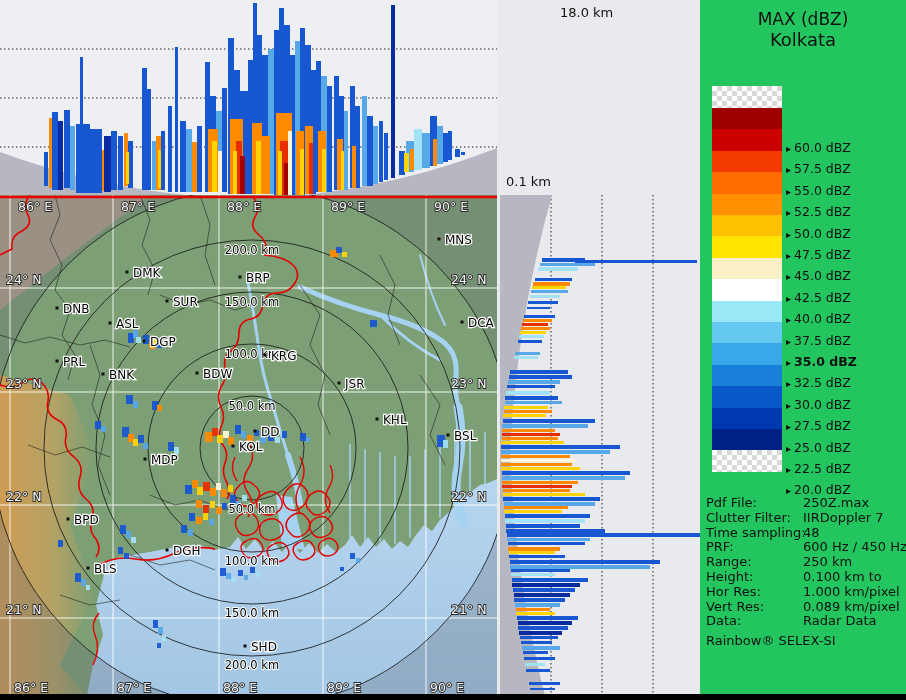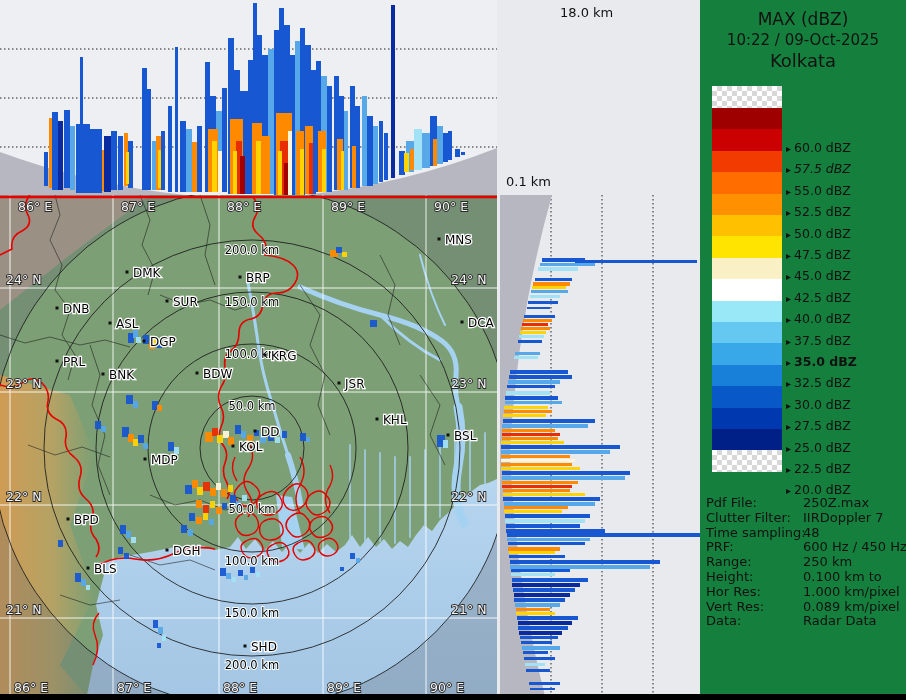--- a/index.html
+++ b/index.html
@@ -1,21 +1,21 @@
 <!DOCTYPE html>
 <html><head>
 <meta charset="utf-8">
 <style>
   html,body{margin:0;padding:0;background:#e9eaed;}
   #app{position:relative;width:906px;height:700px;overflow:hidden;
        font-family:"DejaVu Sans","Liberation Sans",sans-serif;background:#e9eaed;}
   svg{display:block;}
   .abs{position:absolute;}
   
-  #legendpanel{position:absolute;left:700px;top:0;width:206px;height:700px;background:#15803d;}
+  #legendpanel{position:absolute;left:700px;top:0;width:206px;height:700px;background:#22c55e;}
   #hdr{position:absolute;left:0;top:8px;width:206px;text-align:center;color:#111;}
   #hdr .t1{font-size:17px;line-height:22px;}
   #hdr .t2{font-size:15px;line-height:21px;}
   #hdr .t3{font-size:18px;line-height:20px;}
   #dbzlegend{position:absolute;left:12px;top:86px;width:194px;height:400px;}
   .band{width:70px;}
   .checker{background-image:conic-gradient(#d8d8d8 25%,#fff 0 50%,#d8d8d8 0 75%,#fff 0);
            background-size:10px 10px;}
   .lvlab{position:absolute;left:74px;width:120px;font-size:12.5px;color:#111;line-height:16px;white-space:nowrap;margin-top:40px;}
   .lvlab .arr{font-size:10px;margin-right:3px;}
@@ -506,21 +506,20 @@
         <rect x="25" y="468" width="20" height="3" fill="#a2e2f6"></rect>
         <rect x="26" y="474" width="24" height="3" fill="#1857d2"></rect>
         <rect x="29" y="487" width="31" height="3" fill="#1857d2"></rect>
         <rect x="30" y="493" width="25" height="2" fill="#1857d2"></rect>
       </g>
   </svg>
 
   <div id="legendpanel">
     <div id="hdr">
       <div class="t1">MAX (dBZ)</div>
-      <div class="t2">10:22 / 09-Oct-2025</div>
       <div class="t3">Kolkata</div>
     </div>
     <div id="dbzlegend">
         <div class="band checker" style="position: absolute; left: 0px; top: 0px; height: 22px;"></div>
         <div class="band" style="position: absolute; left: 0px; top: 22px; height: 21.4px; background: rgb(158, 0, 0);"></div>
         <div class="band" style="position: absolute; left: 0px; top: 43.4px; height: 21.4px; background: rgb(203, 0, 0);"></div>
         <div class="band" style="position: absolute; left: 0px; top: 64.8px; height: 21.4px; background: rgb(241, 59, 0);"></div>
         <div class="band" style="position: absolute; left: 0px; top: 86.2px; height: 21.4px; background: rgb(255, 108, 0);"></div>
         <div class="band" style="position: absolute; left: 0px; top: 107.6px; height: 21.4px; background: rgb(255, 144, 0);"></div>
         <div class="band" style="position: absolute; left: 0px; top: 129px; height: 21.4px; background: rgb(255, 192, 0);"></div>
@@ -529,21 +528,21 @@
         <div class="band" style="position: absolute; left: 0px; top: 193.2px; height: 21.4px; background: rgb(255, 255, 255);"></div>
         <div class="band" style="position: absolute; left: 0px; top: 214.6px; height: 21.4px; background: rgb(152, 232, 248);"></div>
         <div class="band" style="position: absolute; left: 0px; top: 236px; height: 21.4px; background: rgb(100, 200, 240);"></div>
         <div class="band" style="position: absolute; left: 0px; top: 257.4px; height: 21.4px; background: rgb(56, 168, 232);"></div>
         <div class="band" style="position: absolute; left: 0px; top: 278.8px; height: 21.4px; background: rgb(24, 128, 216);"></div>
         <div class="band" style="position: absolute; left: 0px; top: 300.2px; height: 21.4px; background: rgb(8, 88, 200);"></div>
         <div class="band" style="position: absolute; left: 0px; top: 321.6px; height: 21.4px; background: rgb(0, 56, 176);"></div>
         <div class="band" style="position: absolute; left: 0px; top: 343px; height: 21.4px; background: rgb(0, 32, 136);"></div>
         <div class="band checker" style="position: absolute; left: 0px; top: 364.4px; height: 22px;"></div>
         <div class="lvlab" style="top: 14px;"><span class="arr">▸</span>60.0 dBZ</div>
-        <div class="lvlab" style="top: 35.4px; font-style: italic;"><span class="arr">▸</span>57.5 dBZ</div>
+        <div class="lvlab" style="top: 35.4px;"><span class="arr">▸</span>57.5 dBZ</div>
         <div class="lvlab" style="top: 56.8px;"><span class="arr">▸</span>55.0 dBZ</div>
         <div class="lvlab" style="top: 78.2px;"><span class="arr">▸</span>52.5 dBZ</div>
         <div class="lvlab" style="top: 99.6px;"><span class="arr">▸</span>50.0 dBZ</div>
         <div class="lvlab" style="top: 121px;"><span class="arr">▸</span>47.5 dBZ</div>
         <div class="lvlab" style="top: 142.4px;"><span class="arr">▸</span>45.0 dBZ</div>
         <div class="lvlab" style="top: 164px;"><span class="arr">▸</span>42.5 dBZ</div>
         <div class="lvlab" style="top: 185.2px;"><span class="arr">▸</span>40.0 dBZ</div>
         <div class="lvlab" style="top: 206.6px;"><span class="arr">▸</span>37.5 dBZ</div>
         <div class="lvlab" style="top: 228px; font-weight: bold;"><span class="arr">▸</span>35.0 dBZ</div>
         <div class="lvlab" style="top: 249.4px;"><span class="arr">▸</span>32.5 dBZ</div>
@@ -585,17 +584,18 @@
           </div>
           <div class="mrow">
             <span class="ml">Vert Res:</span>
             <span class="mv">0.089 km/pixel</span>
           </div>
           <div class="mrow">
             <span class="ml">Data:</span>
             <span class="mv">Radar Data</span>
           </div>
         </div>
+      <div id="brand">Rainbow® SELEX-SI</div>
     </div>
   </div>
 
   <div id="bbar"></div>
 </div>
 
 </body></html>

